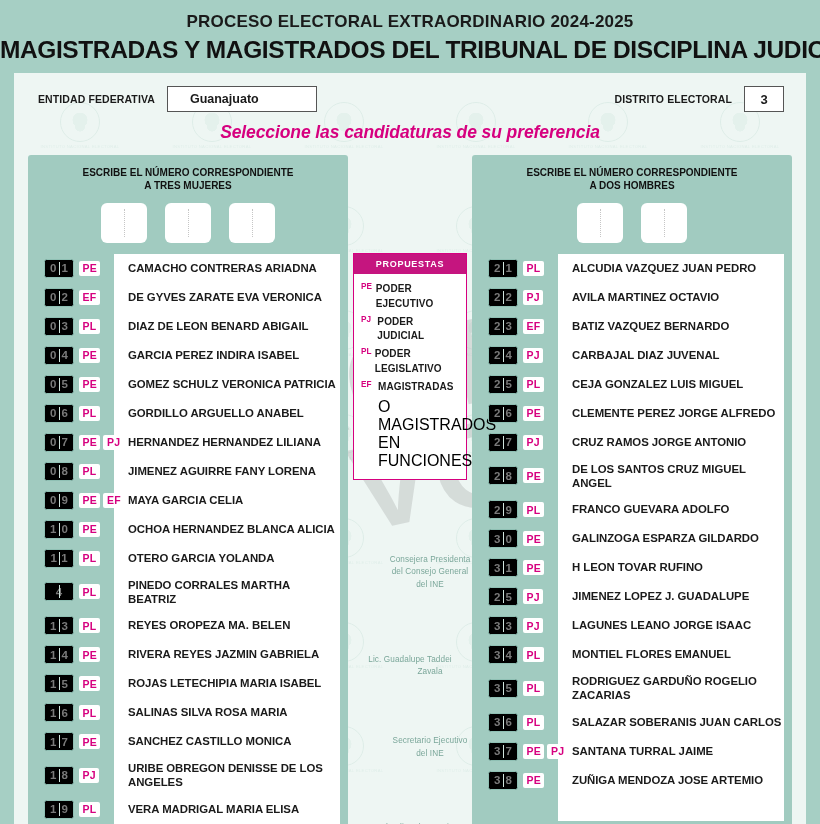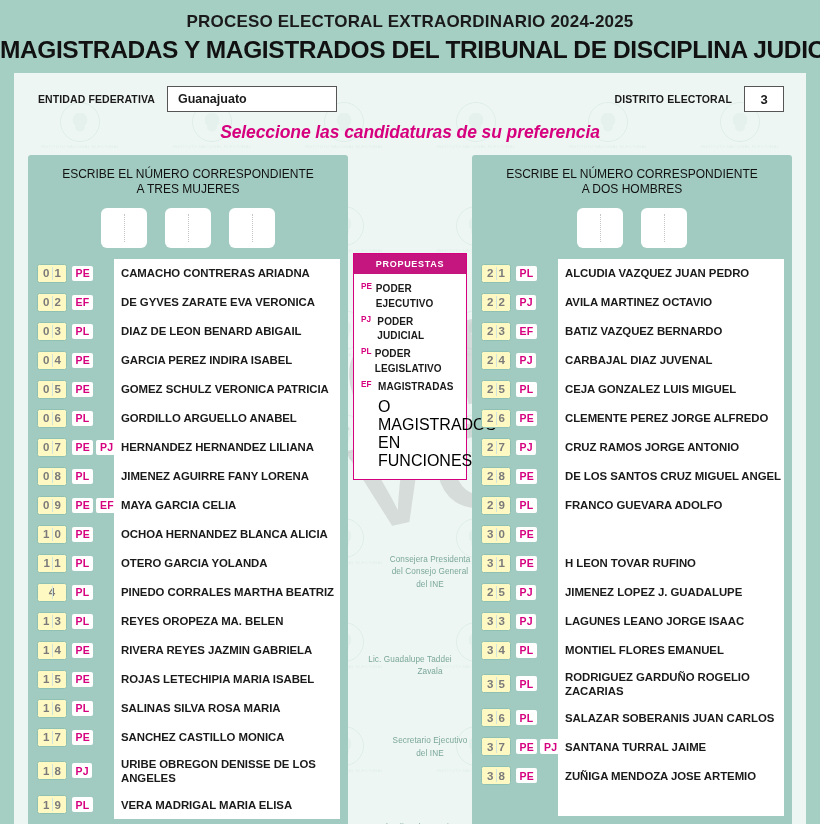--- a/index.html
+++ b/index.html
@@ -97,25 +97,25 @@
     padding: 13px 8px 6px 10px;
     justify-content: space-between;
   }
   .ent-label, .dist-label {
     font-size: 10.5px; font-weight: bold;
     letter-spacing: .1px; color: #1a1a1a;
     white-space: nowrap;
   }
   .ent-box {
     margin-left: 12px;
-    width: 170px; height: 26px;
+    width: 150px; height: 26px;
     background: #fff;
     border: 1.6px solid #555;
     display: flex; align-items: center;
-    padding-left: 10px;
+    padding-left: 22px;
     font-size: 12.5px; font-weight: bold; color: #1a1a1a;
   }
   .spacer { flex: 1; }
   .dist-box {
     margin-left: 12px;
     width: 40px; height: 26px;
     background: #fff;
     border: 1.6px solid #555;
     display: flex; align-items: center; justify-content: center;
     font-size: 13px; font-weight: bold; color: #1a1a1a;
@@ -135,21 +135,21 @@
   .col-side { width: 320px; }
   .col-mid  { flex: 1; position: relative; }
 
   .panel {
     background: #a1cbc0;
     border-radius: 3px;
     padding: 10px 8px 12px 8px;
   }
   .panel-head {
     text-align: center;
-    font-size: 12px; font-weight: normal;
+    font-size: 10px; font-weight: bold;
     color: #111; line-height: 1.28;
     padding: 2px 6px 0 6px;
   }
   .writein-row {
     display: flex; justify-content: center;
     gap: 18px;
     margin: 10px 0 11px 0;
   }
   .writein {
     width: 46px; height: 40px;
@@ -172,30 +172,30 @@
     background: #fff;
   }
   .rows { position: relative; }
   .crow {
     display: flex; align-items: center;
     min-height: 29px;
   }
   .numbox {
     flex: 0 0 auto;
     width: 30px; height: 19px;
-    background: #fef9c3;
+    background: #000000;
     border: 1.3px solid #8fc0b4;
     border-radius: 2.5px;
     display: flex; align-items: center; justify-content: center;
     font-size: 11.5px; font-weight: bold;
     color: #7a7a7a;
     letter-spacing: 5px;
     text-indent: 5px;
     position: relative;
-    margin-left: 1px;
+    margin-left: 8px;
   }
   .numbox::after {
     content: "";
     position: absolute;
     left: 50%; top: 2px; bottom: 2px;
     border-left: 1.2px solid #cfe3dc;
   }
   .tags {
     display: flex; gap: 3px;
     margin-left: 5px;
@@ -745,20 +745,21 @@
                   <div class="tags">
                     <span class="tag">PL</span>
                   </div>
                   <div class="cname">FRANCO GUEVARA ADOLFO</div>
                 </div>
                 <div class="crow">
                   <div class="numbox">30</div>
                   <div class="tags">
                     <span class="tag">PE</span>
                   </div>
+                  <div class="cname">GALINZOGA ESPARZA GILDARDO</div>
                 </div>
                 <div class="crow">
                   <div class="numbox">31</div>
                   <div class="tags">
                     <span class="tag">PE</span>
                   </div>
                   <div class="cname">H LEON TOVAR RUFINO</div>
                 </div>
                 <div class="crow">
                   <div class="numbox">25</div>

